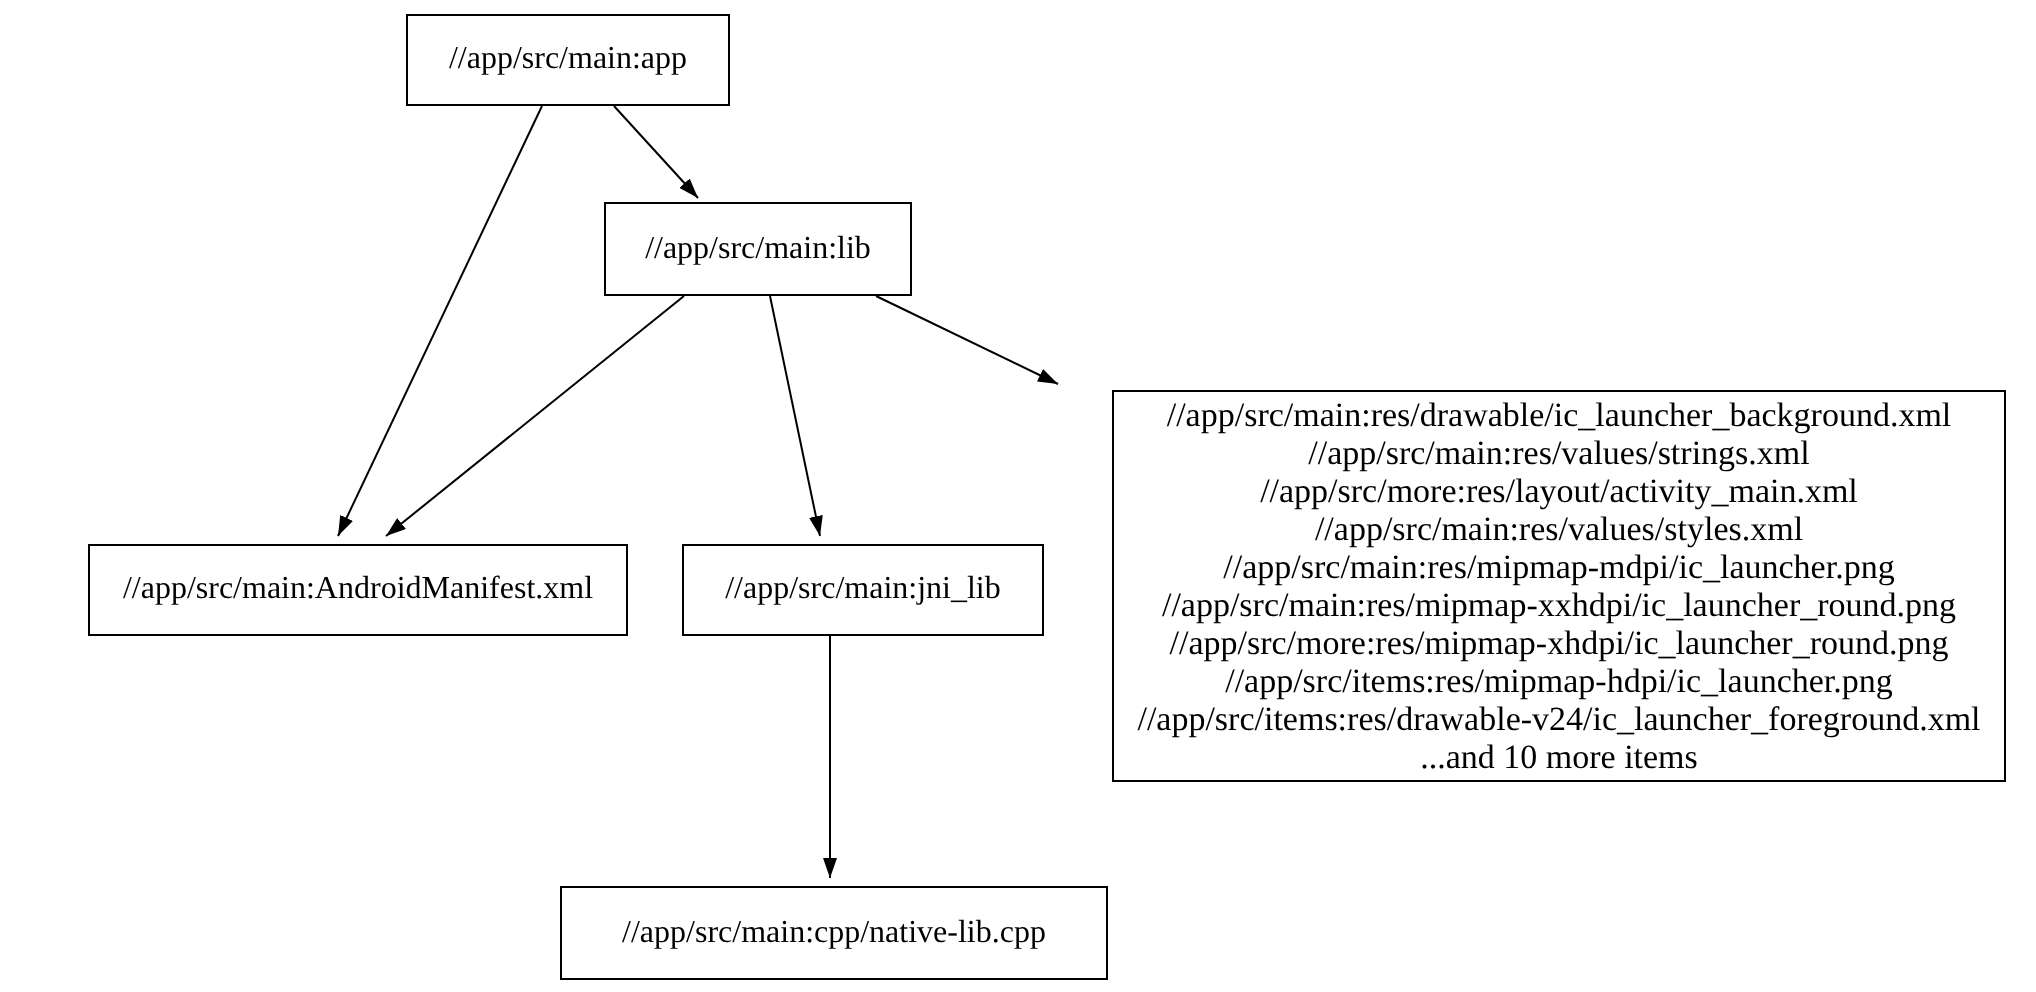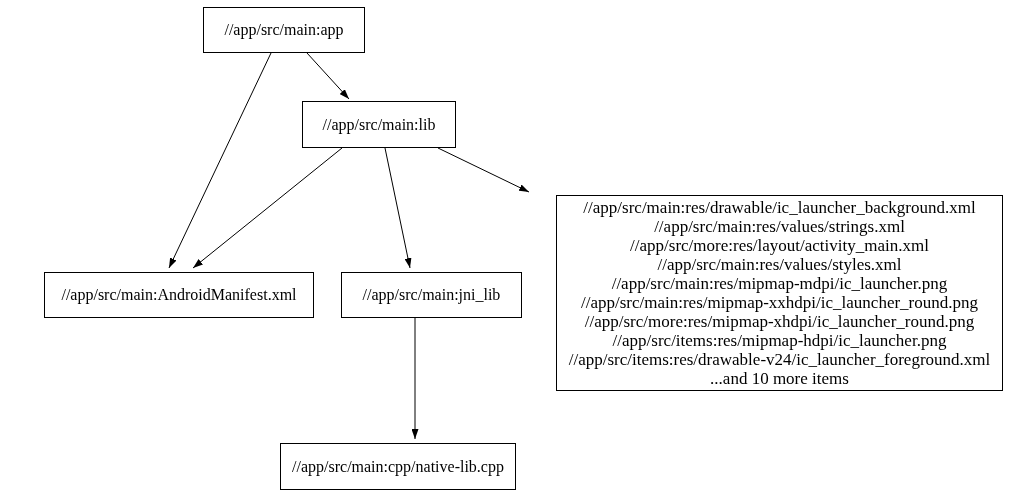--- a/index.html
+++ b/index.html
@@ -40,21 +40,21 @@
     font-size: 16px;
     white-space: nowrap;
     z-index: 2;
   }
   .node-app        { left: 203px; top: 7px;   width: 162px; height: 46px; }
   .node-lib        { left: 302px; top: 101px; width: 154px; height: 47px; }
   .node-manifest   { left: 6px;   top: 272px; width: 270px; height: 46px; margin-left: 38px; }
   .node-jni-lib    { left: 341px; top: 272px; width: 181px; height: 46px; }
   .node-resources  { left: 556px; top: 195px; width: 447px; height: 196px;
                      flex-direction: column; font-size: 17px; line-height: 19px; }
-  .node-native-lib { left: 280px; top: 443px; width: 236px; height: 47px; }
+  .node-native-lib { left: 280px; top: 443px; width: 274px; height: 47px; }
   .res-line {
     width: 100%;
     text-align: center;
   }
 </style>
 </head>
 <body>
 
 <div class="canvas">
 

